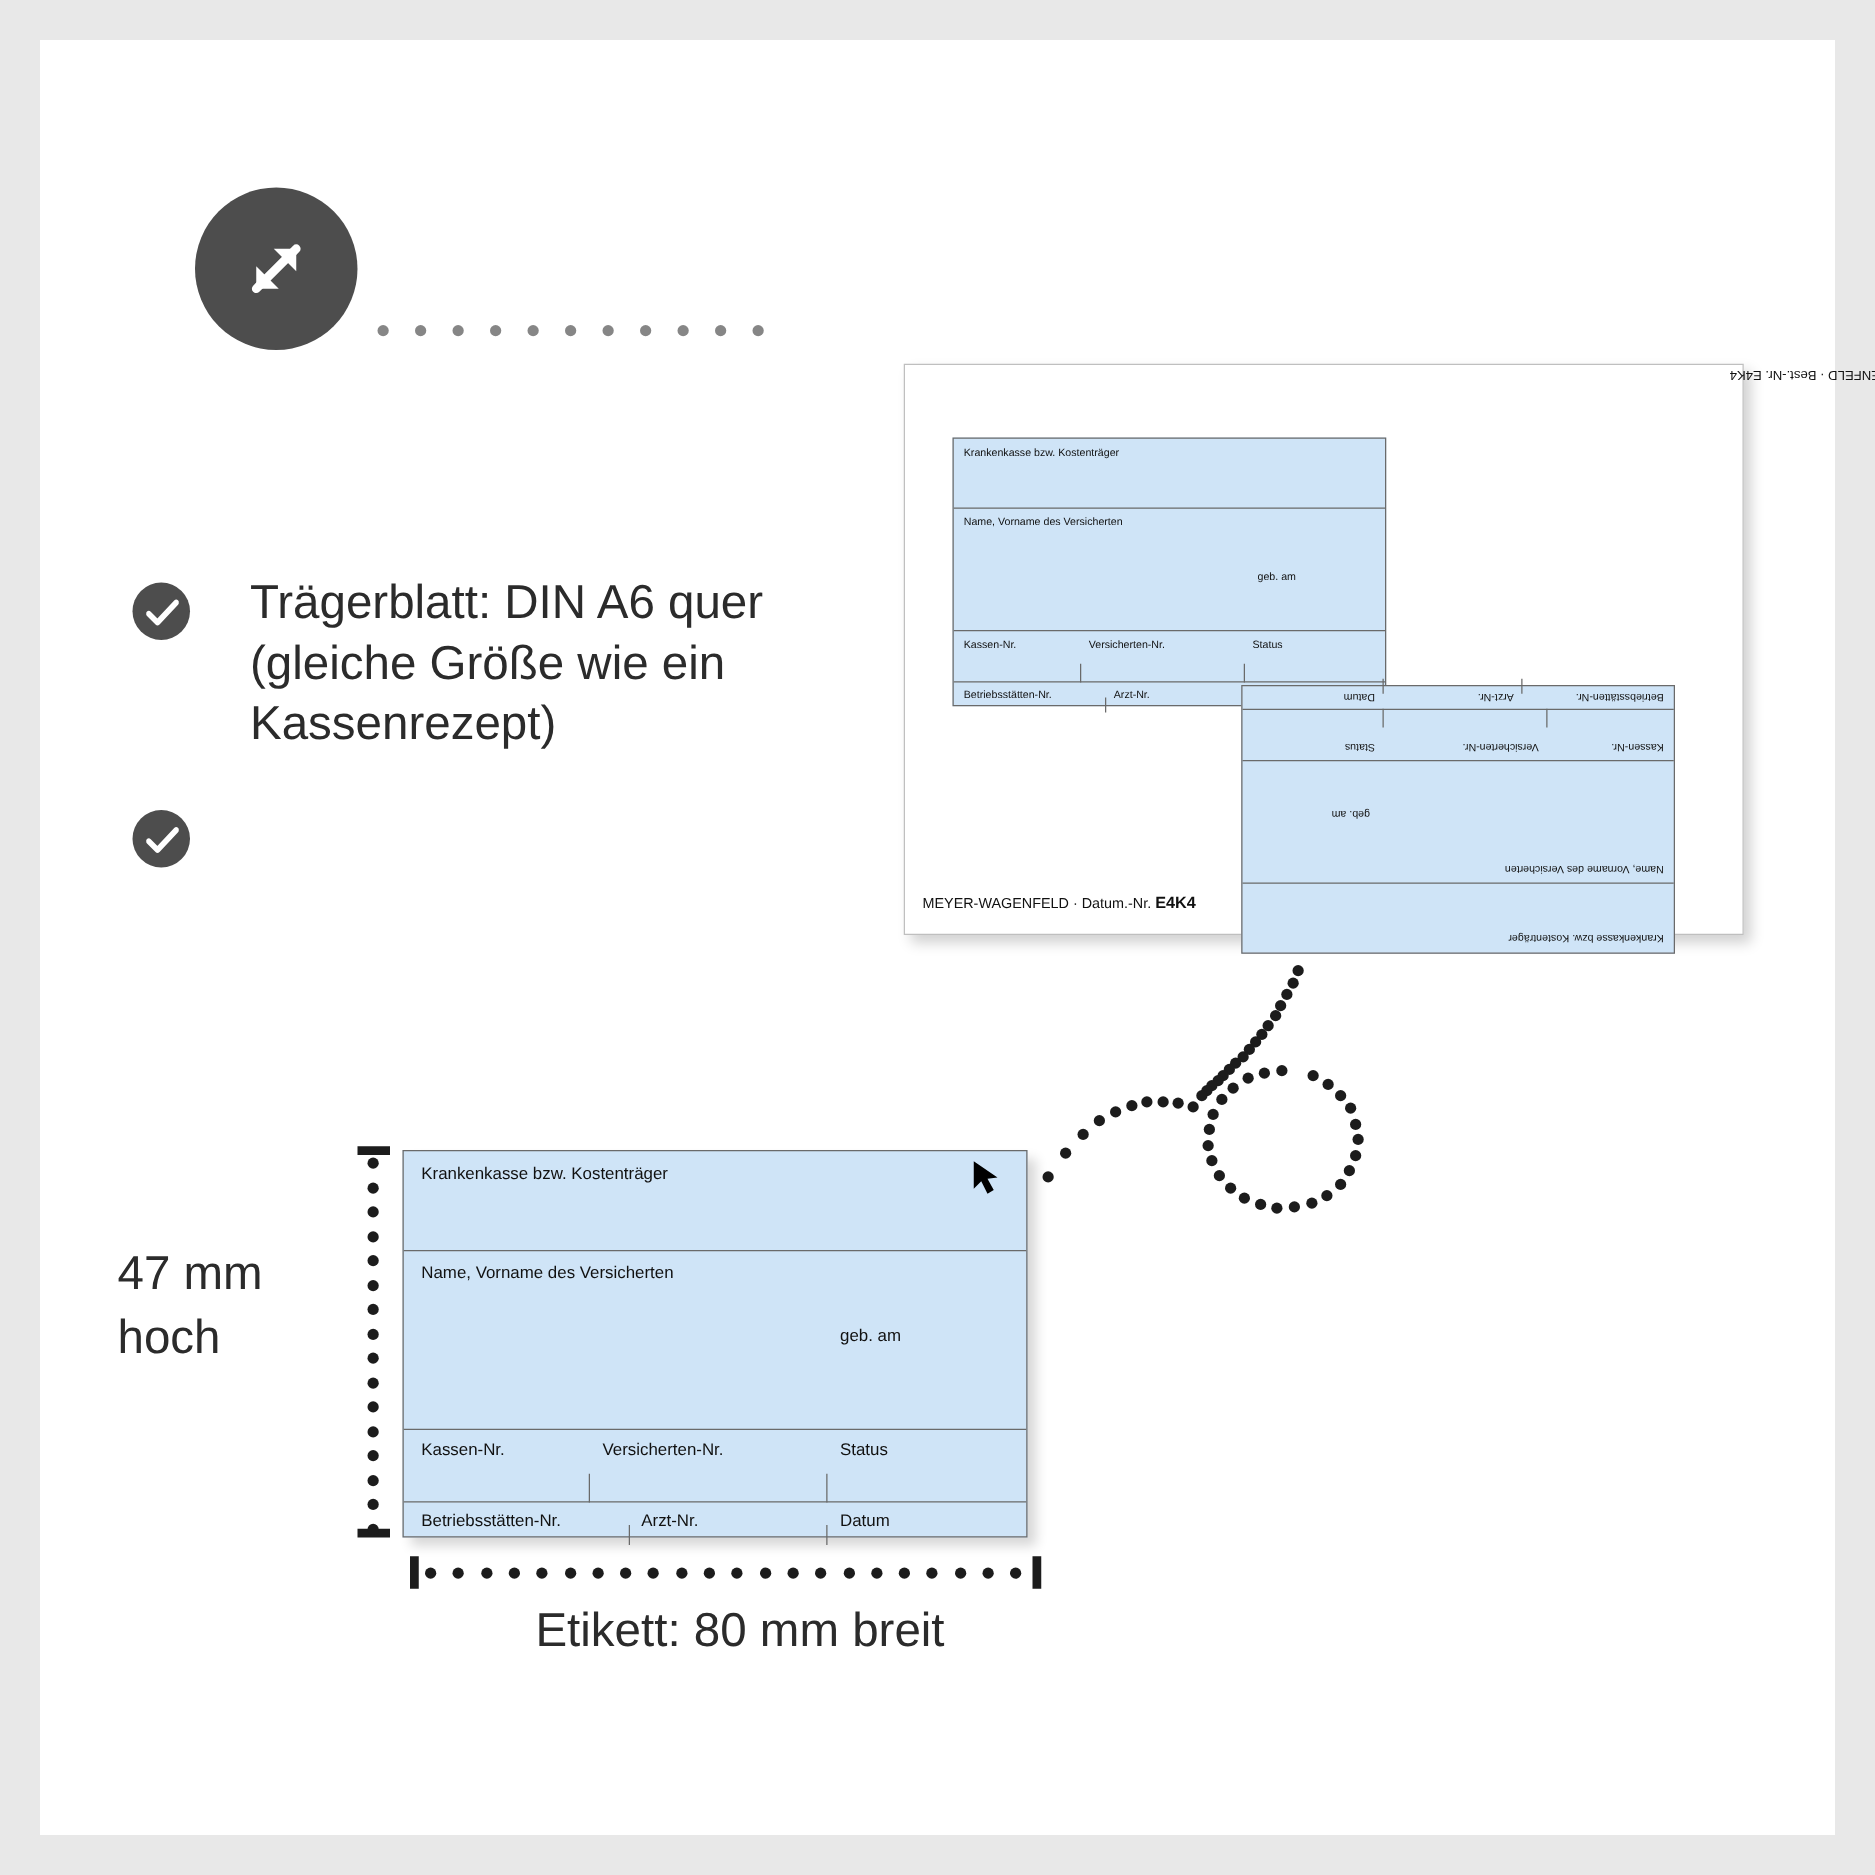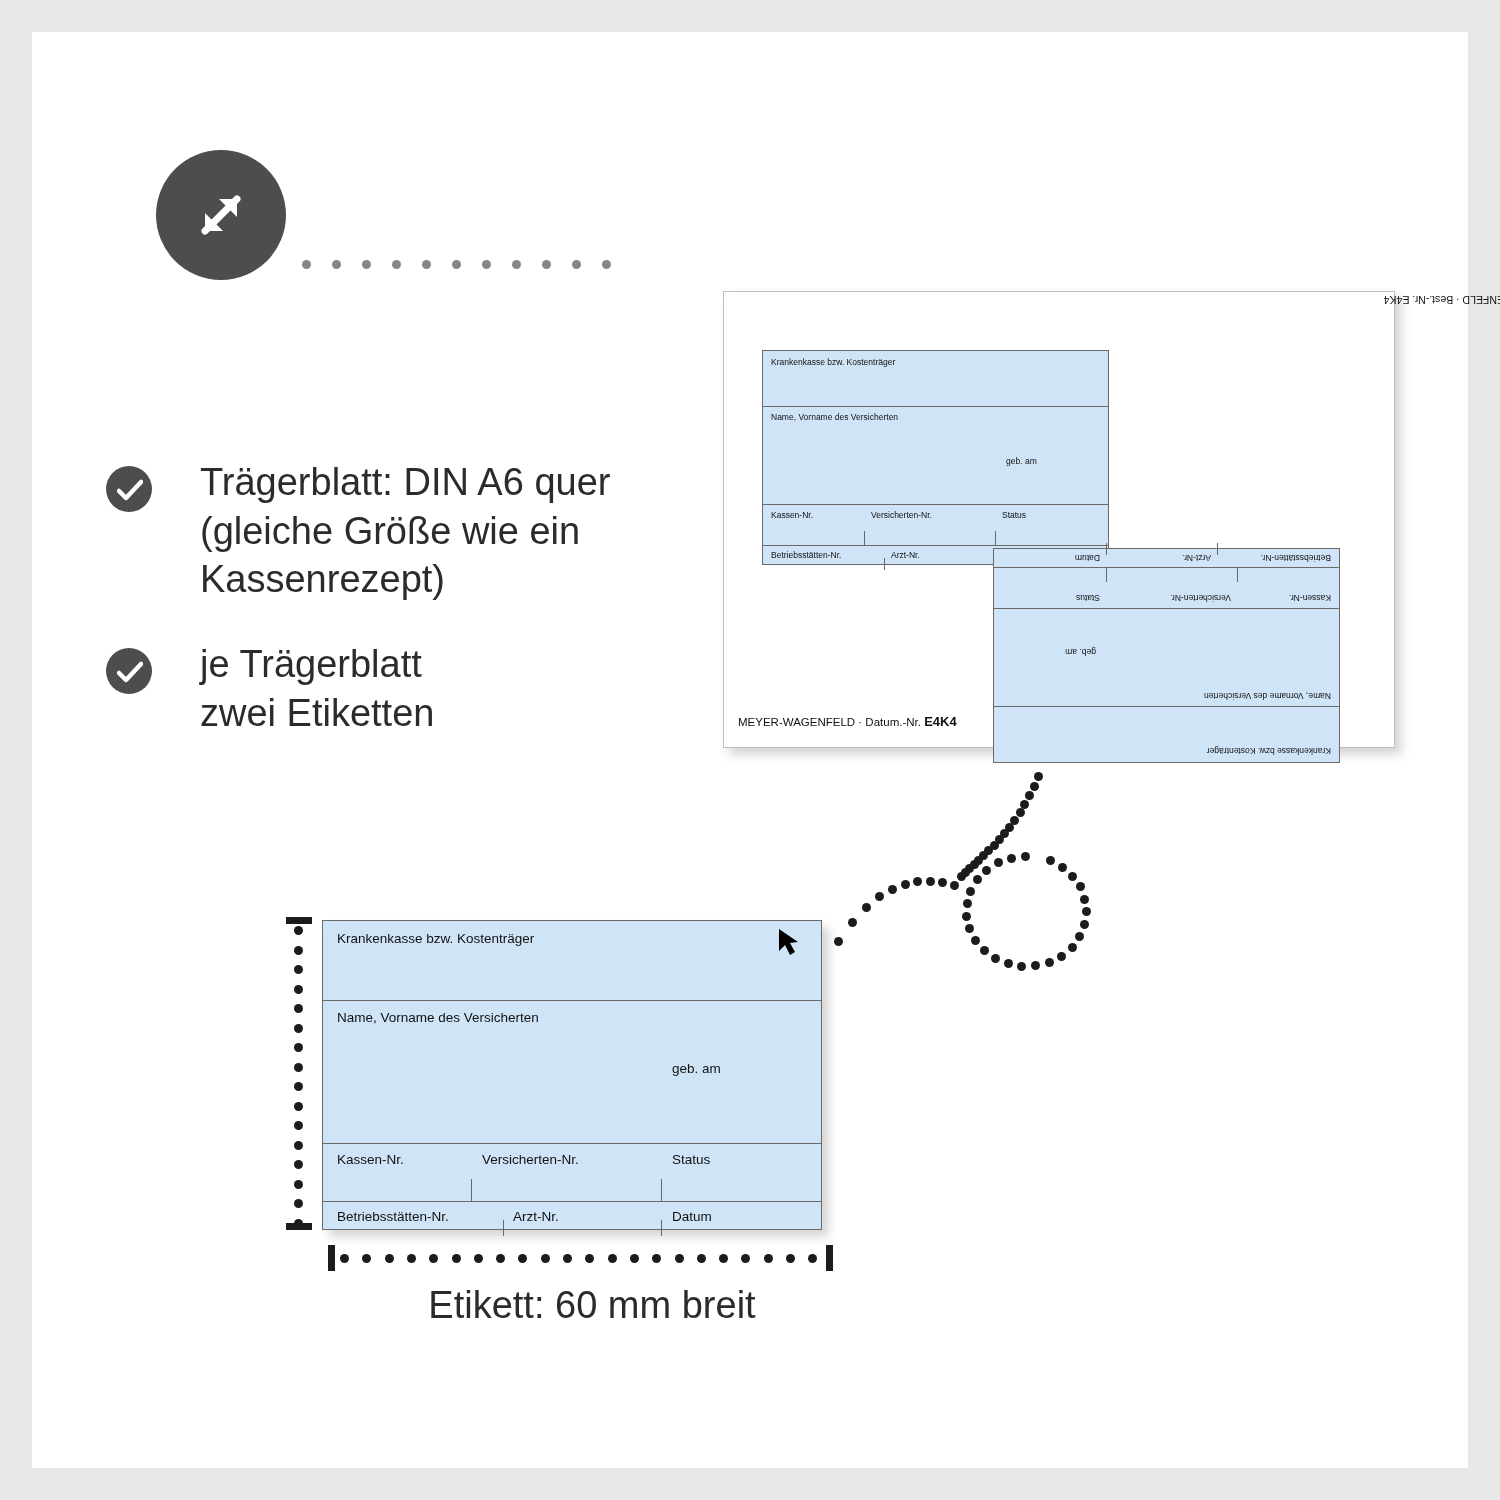--- a/index.html
+++ b/index.html
@@ -267,22 +267,20 @@
       <div class="bullet-text">Trägerblatt: DIN A6 quer
 (gleiche Größe wie ein
 Kassenrezept)</div>
     </div>
     <div class="bullet-row">
       <div class="bullet-mark">
         <svg width="26" height="22" viewBox="0 0 26 22">
           <polyline points="2,12 9,19 24,3" fill="none" stroke="#ffffff" stroke-width="4.5" stroke-linecap="round" stroke-linejoin="round"></polyline>
         </svg>
       </div>
-      <div class="bullet-text">je Trägerblatt
-zwei Etiketten</div>
     </div>
   </div>
 
   <div id="sheet">
     <div id="sheet-brand">MEYER-WAGENFELD · Best.-Nr. E4K4</div>
     <div id="sheet-brand-bottom"><span>MEYER-WAGENFELD · Datum.-Nr. </span><b>E4K4</b></div>
 
     <div class="form" id="label-top">
       <div class="seg" style="top:0; height:56px;">
         <span class="lbl" style="left:8px; top:6px; font-size:8.5px;">Krankenkasse bzw. Kostenträger</span>
@@ -431,20 +429,22 @@
       <i style="top: 142.5px;"></i>
       <i style="top: 162px;"></i>
       <i style="top: 181.5px;"></i>
       <i style="top: 201px;"></i>
       <i style="top: 220.5px;"></i>
       <i style="top: 240px;"></i>
       <i style="top: 259.5px;"></i>
       <i style="top: 279px;"></i>
       <i style="top: 298.5px;"></i>
     </div>
+  <div id="dim-v-label">47 mm
+hoch</div>
 
   <div class="cap-h" style="left:296px;"></div>
   <div class="cap-h" style="left:794px;"></div>
   <div id="dim-h-dots">
       <i style="left: 8px;"></i>
       <i style="left: 30.3px;"></i>
       <i style="left: 52.6px;"></i>
       <i style="left: 74.9px;"></i>
       <i style="left: 97.2px;"></i>
       <i style="left: 119.5px;"></i>
@@ -458,15 +458,15 @@
       <i style="left: 297.9px;"></i>
       <i style="left: 320.2px;"></i>
       <i style="left: 342.5px;"></i>
       <i style="left: 364.8px;"></i>
       <i style="left: 387.1px;"></i>
       <i style="left: 409.4px;"></i>
       <i style="left: 431.7px;"></i>
       <i style="left: 454px;"></i>
       <i style="left: 476.3px;"></i>
     </div>
-  <div id="dim-h-label">Etikett: 60 mm breit</div>
+  <div id="dim-h-label">Etikett: 80 mm breit</div>
 
 </div>
 
 </body></html>

